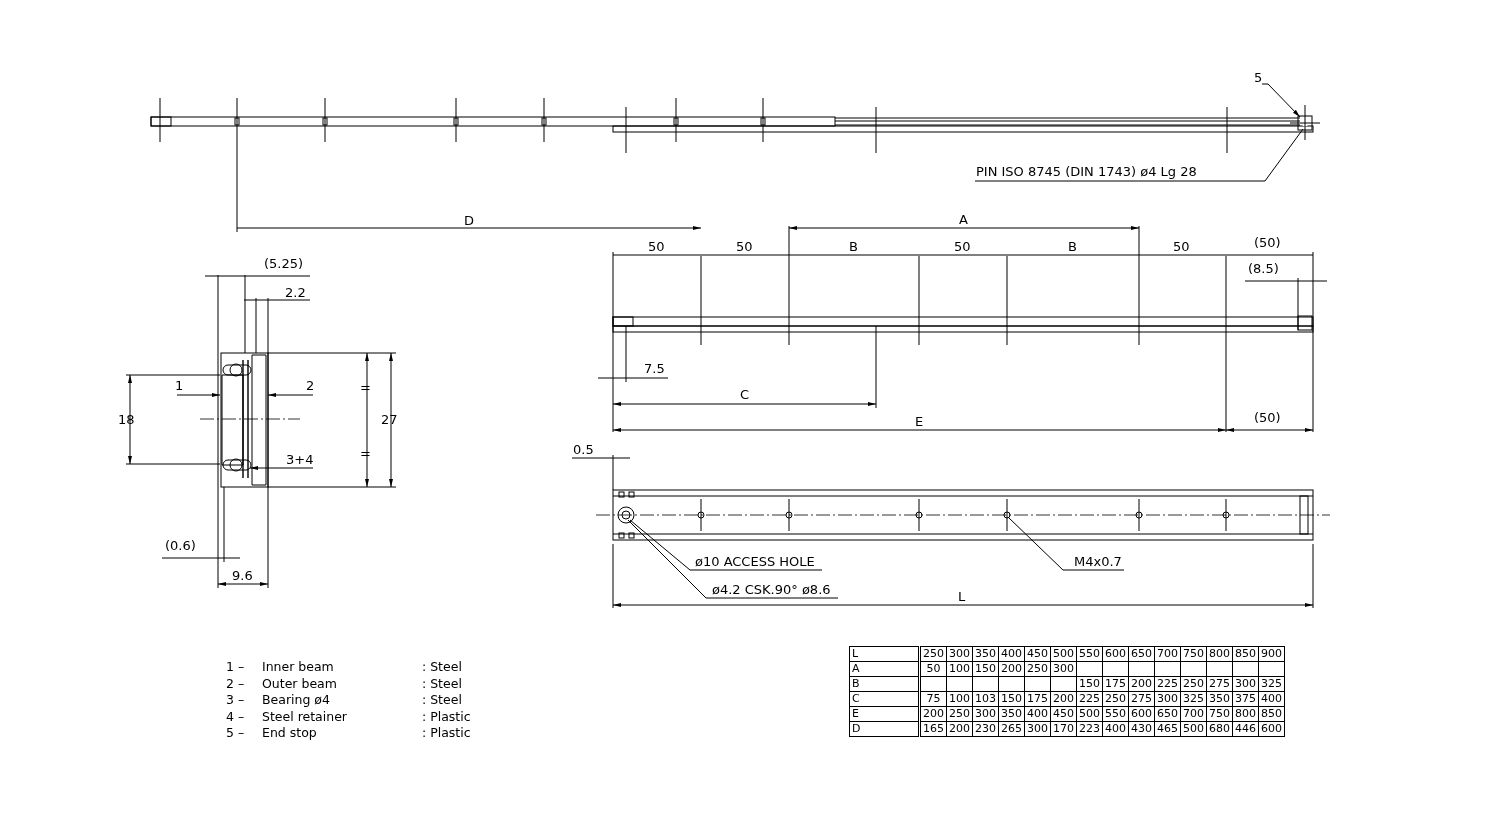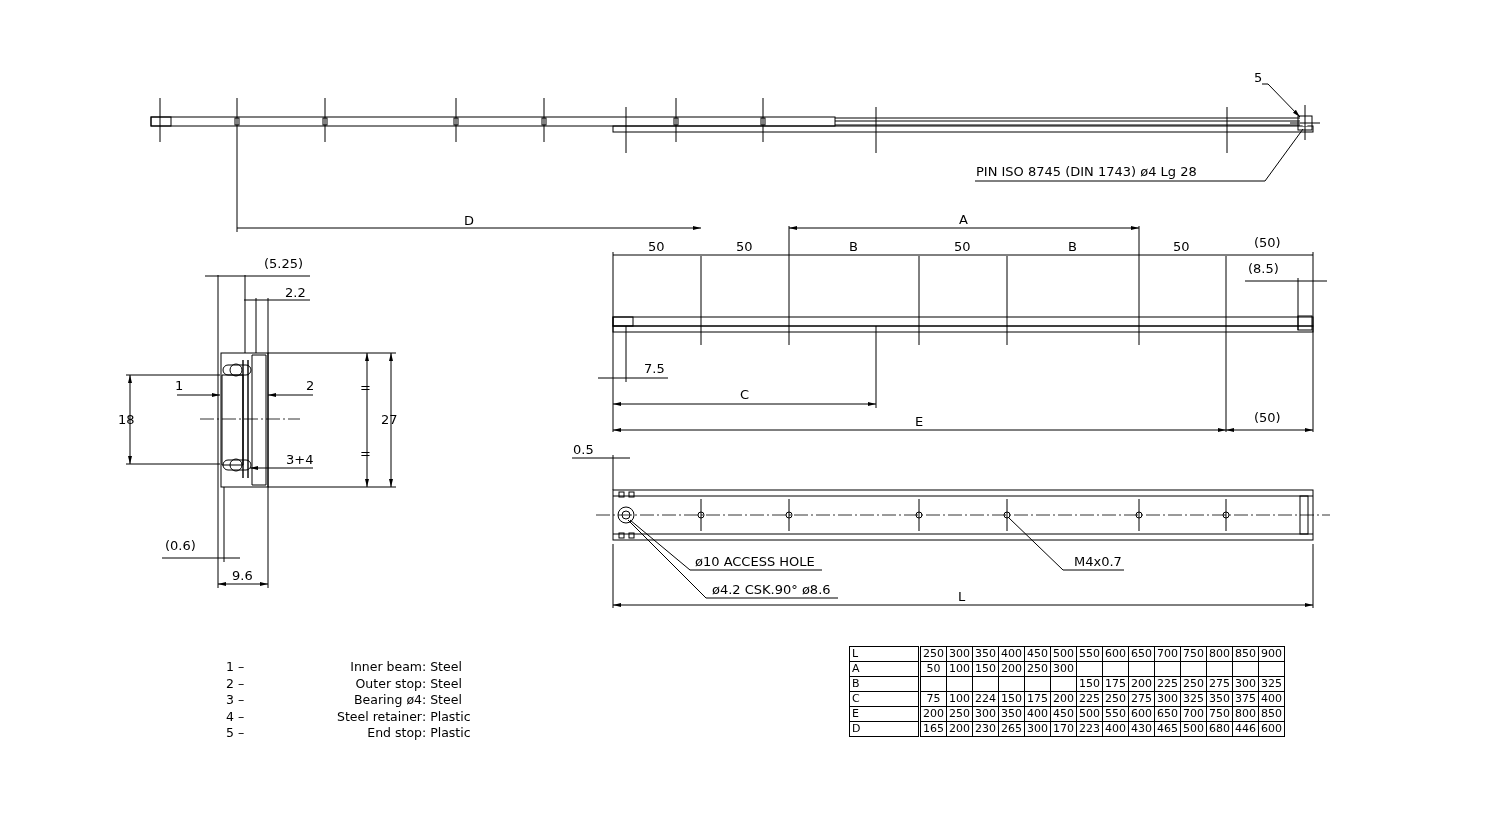--- a/index.html
+++ b/index.html
@@ -9,21 +9,21 @@
   .ln{stroke:#000;stroke-width:1;fill:none;}
   .thk{stroke:#000;stroke-width:1.4;fill:none;}
   .dash{stroke:#000;stroke-width:0.8;stroke-dasharray:14 3 2 3;fill:none;}
   .tbl{position:absolute;left:849px;top:646px;border-collapse:collapse;font-family:"DejaVu Sans",sans-serif;font-size:11px;}
   .tbl td{border:1px solid #000;height:14px;padding:0 2px;text-align:center;line-height:14px;}
   .tbl td.hdr{text-align:left;width:64px;border-right:3px double #000;}
   .tbl td.v{width:21px;}
   .legend{position:absolute;left:226px;top:659px;font-family:"DejaVu Sans",sans-serif;font-size:12.5px;line-height:16.5px;}
   .legend .row{display:flex;white-space:pre;}
   .legend .num{width:36px;}
-  .legend .name{width:160px;text-align:right;}
+  .legend .name{width:160px;}
 </style>
 </head>
 <body>
 
 <svg width="1493" height="822" viewBox="0 0 1493 822">
   <defs>
     <pattern id="hatch" patternUnits="userSpaceOnUse" width="5" height="5" patternTransform="rotate(45)">
       <line x1="0" y1="0" x2="0" y2="5" stroke="#000" stroke-width="1"></line>
     </pattern>
     <pattern id="hatch2" patternUnits="userSpaceOnUse" width="6" height="6" patternTransform="rotate(-45)">
@@ -200,21 +200,21 @@
     <text class="t" x="286" y="464">3+4</text>
     <line x1="162" y1="558" x2="240" y2="558" class="ln"></line>
     <text class="t" x="165" y="550">(0.6)</text>
     <line x1="218" y1="584" x2="268" y2="584" class="ln" marker-start="url(#arr)" marker-end="url(#arr)"></line>
     <text class="t" x="232" y="580">9.6</text>
   </g>
 </svg>
 
 <div class="legend">
   <div class="row"><span class="num"><span>1</span> <span>–</span></span><span class="name">Inner beam</span><span>: Steel</span></div>
-  <div class="row"><span class="num"><span>2</span> <span>–</span></span><span class="name">Outer stop</span><span>: Steel</span></div>
+  <div class="row"><span class="num"><span>2</span> <span>–</span></span><span class="name">Outer beam</span><span>: Steel</span></div>
   <div class="row"><span class="num"><span>3</span> <span>–</span></span><span class="name">Bearing ø4</span><span>: Steel</span></div>
   <div class="row"><span class="num"><span>4</span> <span>–</span></span><span class="name">Steel retainer</span><span>: Plastic</span></div>
   <div class="row"><span class="num"><span>5</span> <span>–</span></span><span class="name">End stop</span><span>: Plastic</span></div>
 </div>
 
 <table class="tbl" id="dimtable">
     <tbody>
       <tr>
         <td class="hdr">L</td>
         <td class="v">250</td>
@@ -263,21 +263,21 @@
         <td class="v">225</td>
         <td class="v">250</td>
         <td class="v">275</td>
         <td class="v">300</td>
         <td class="v">325</td>
       </tr>
       <tr>
         <td class="hdr">C</td>
         <td class="v">75</td>
         <td class="v">100</td>
-        <td class="v">224</td>
+        <td class="v">103</td>
         <td class="v">150</td>
         <td class="v">175</td>
         <td class="v">200</td>
         <td class="v">225</td>
         <td class="v">250</td>
         <td class="v">275</td>
         <td class="v">300</td>
         <td class="v">325</td>
         <td class="v">350</td>
         <td class="v">375</td>

